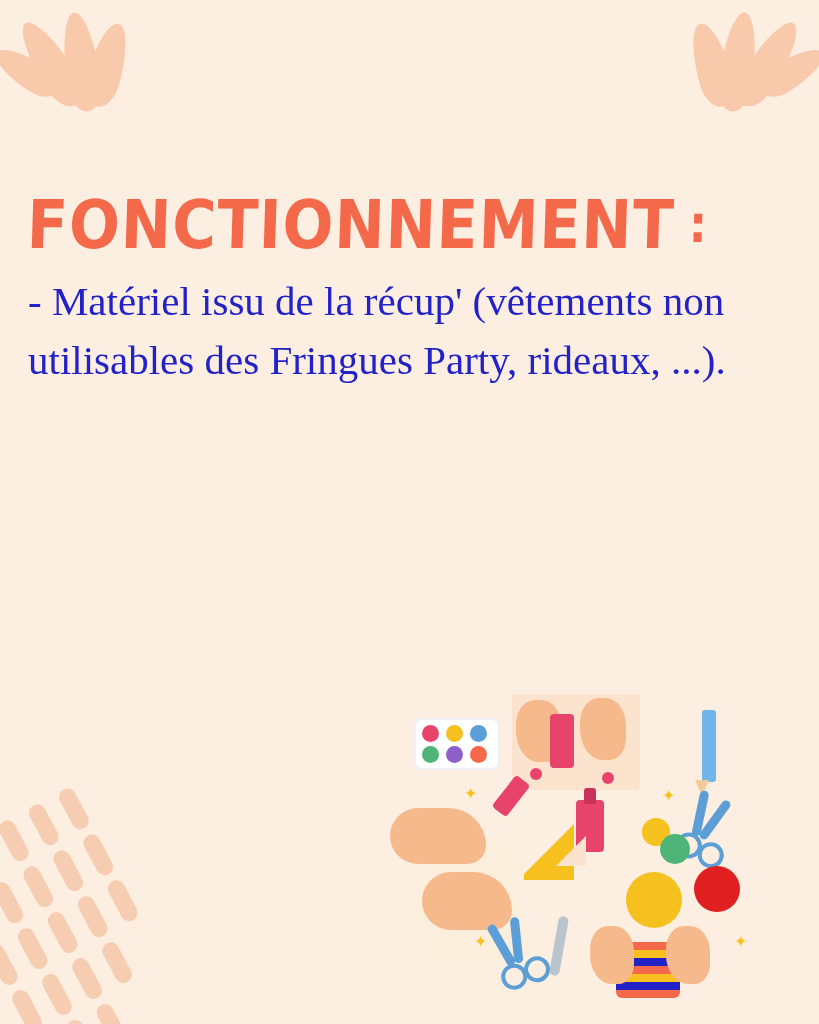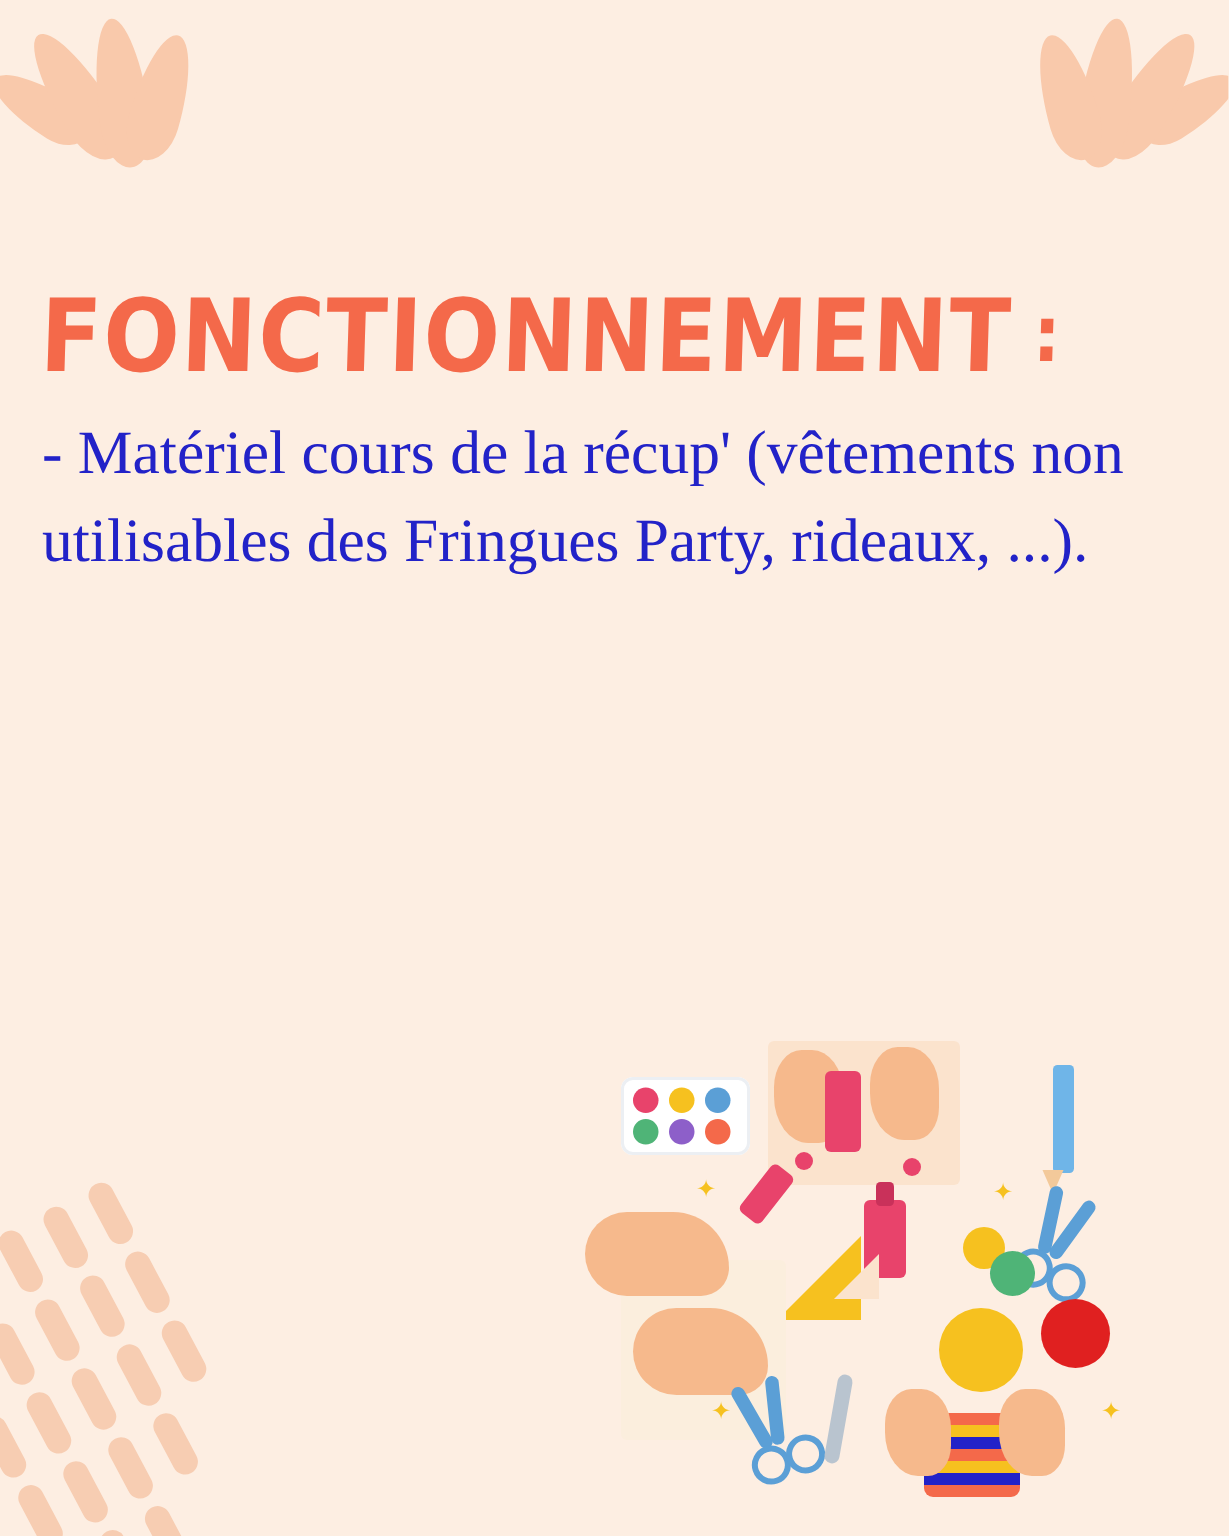--- a/index.html
+++ b/index.html
@@ -264,21 +264,21 @@
       <span class="dash" style="background: rgb(247, 205, 178); left: 102px; top: 156px;"></span>
       <span class="dash" style="background: rgb(247, 205, 178); left: 34px; top: 208px;"></span>
       <span class="dash" style="background: rgb(247, 205, 178); left: 68px; top: 208px;"></span>
     </div>
 
   <h1 class="heading">
     <span>FONCTIONNEMENT</span><span class="colon">:</span>
   </h1>
 
   <div class="body-text">
-    <p>- Matériel cours de la récup' (vêtements non utilisables des Fringues Party, rideaux, ...).</p>
+    <p>- Matériel issu de la récup' (vêtements non utilisables des Fringues Party, rideaux, ...).</p>
   </div>
 
   <div class="illustration">
 
     <div class="ill paint-tray">
       <span class="dot" style="left:8px;  top:7px;  background:#e8436b;"></span>
       <span class="dot" style="left:32px; top:7px;  background:#f6c11f;"></span>
       <span class="dot" style="left:56px; top:7px;  background:#5b9fd6;"></span>
       <span class="dot" style="left:8px;  top:28px; background:#4fb477;"></span>
       <span class="dot" style="left:32px; top:28px; background:#8d5fc9;"></span>

